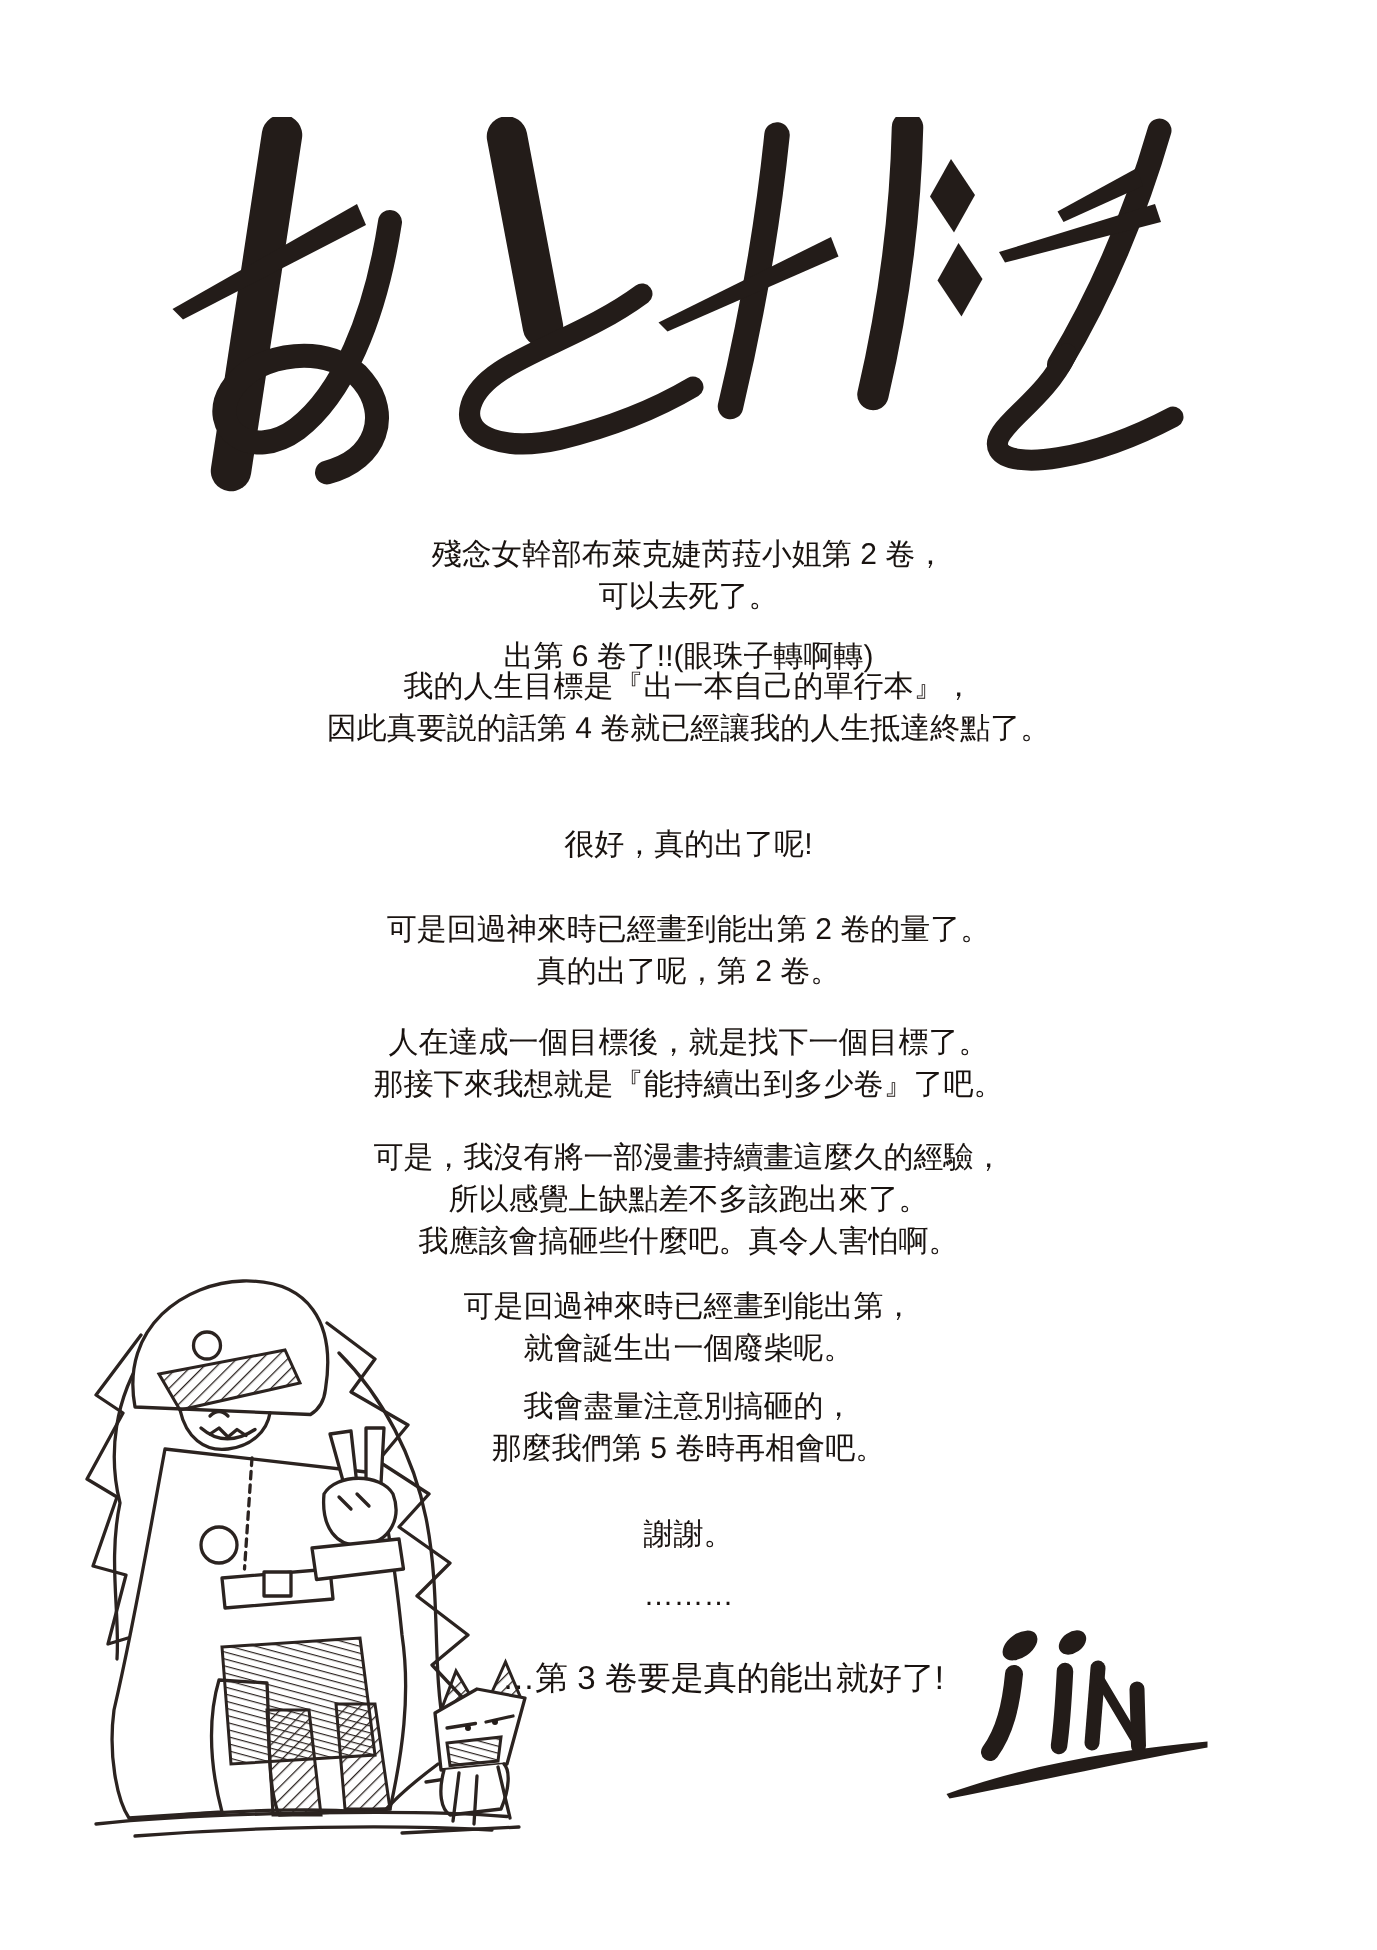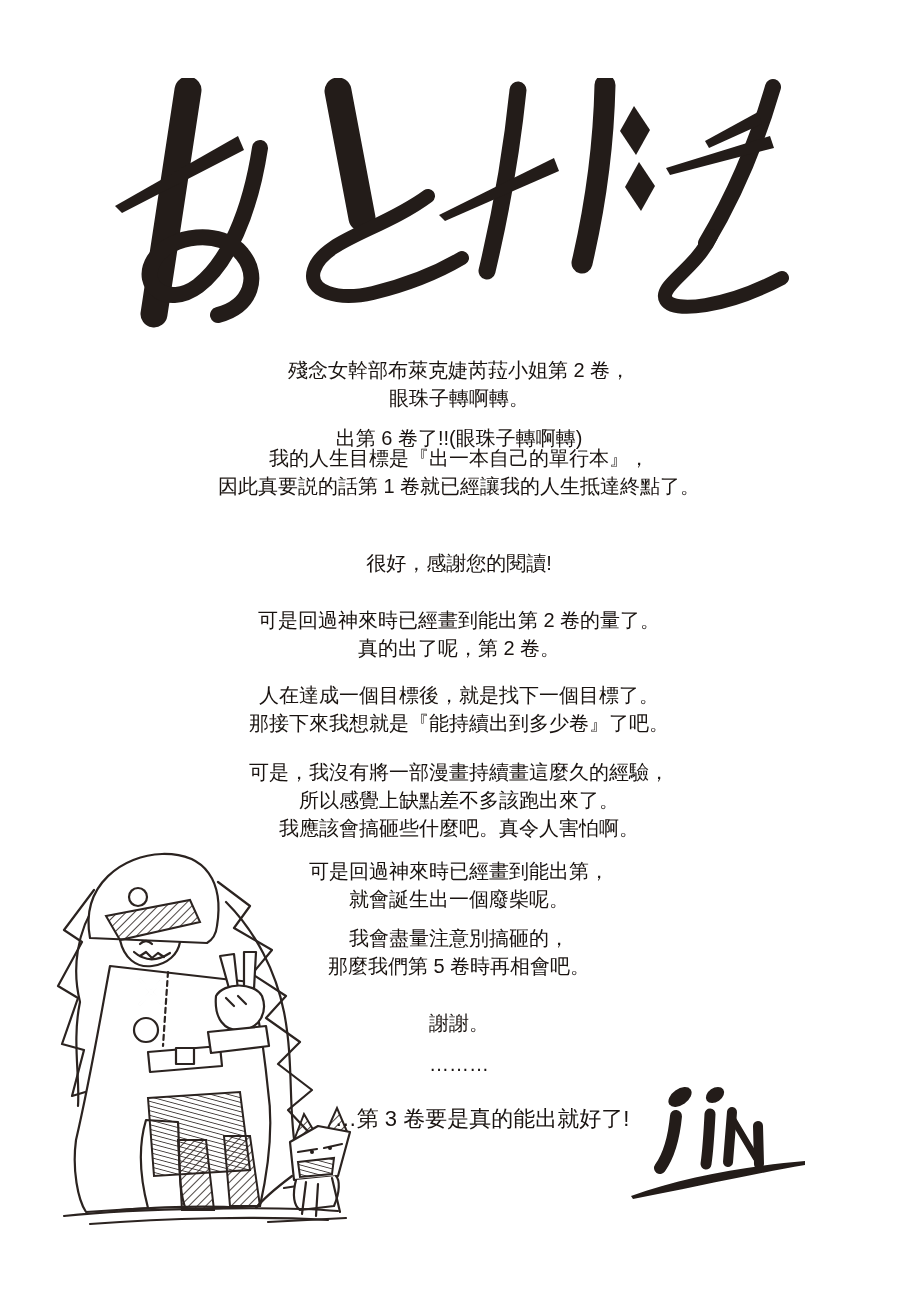--- a/index.html
+++ b/index.html
@@ -59,31 +59,31 @@
     <g>
       <path class="ink" d="M663,9 Q638,95 596,165" stroke-width="16"></path>
       <polygon class="fill" points="595,63 648,34 652,46 599,70"></polygon>
       <polygon class="fill" points="556,90 660,58 664,70 560,97"></polygon>
       <path class="ink" d="M601,158 C585,192 548,208 556,222 C564,235 615,230 672,200" stroke-width="14"></path>
     </g>
   </svg>
 
   <div class="para" style="top:356px">
     <div>殘念女幹部布萊克婕芮菈小姐第 2 卷，</div>
-    <div>眼珠子轉啊轉。</div>
+    <div>可以去死了。</div>
   </div>
   <div class="para" style="top:424px">
     <div>出第 6 卷了!!(眼珠子轉啊轉)</div>
   </div>
   <div class="para" style="top:444px">
     <div>我的人生目標是『出一本自己的單行本』，</div>
-    <div>因此真要説的話第 1 卷就已經讓我的人生抵達終點了。</div>
+    <div>因此真要説的話第 4 卷就已經讓我的人生抵達終點了。</div>
   </div>
   <div class="para" style="top:549px">
-    <div>很好，感謝您的閱讀!</div>
+    <div>很好，真的出了呢!</div>
   </div>
   <div class="para" style="top:606px">
     <div>可是回過神來時已經畫到能出第 2 卷的量了。</div>
     <div>真的出了呢，第 2 卷。</div>
   </div>
   <div class="para" style="top:758px">
     <div>可是，我沒有將一部漫畫持續畫這麼久的經驗，</div>
     <div>所以感覺上缺點差不多該跑出來了。</div>
     <div>我應該會搞砸些什麼吧。真令人害怕啊。</div>
   </div>

